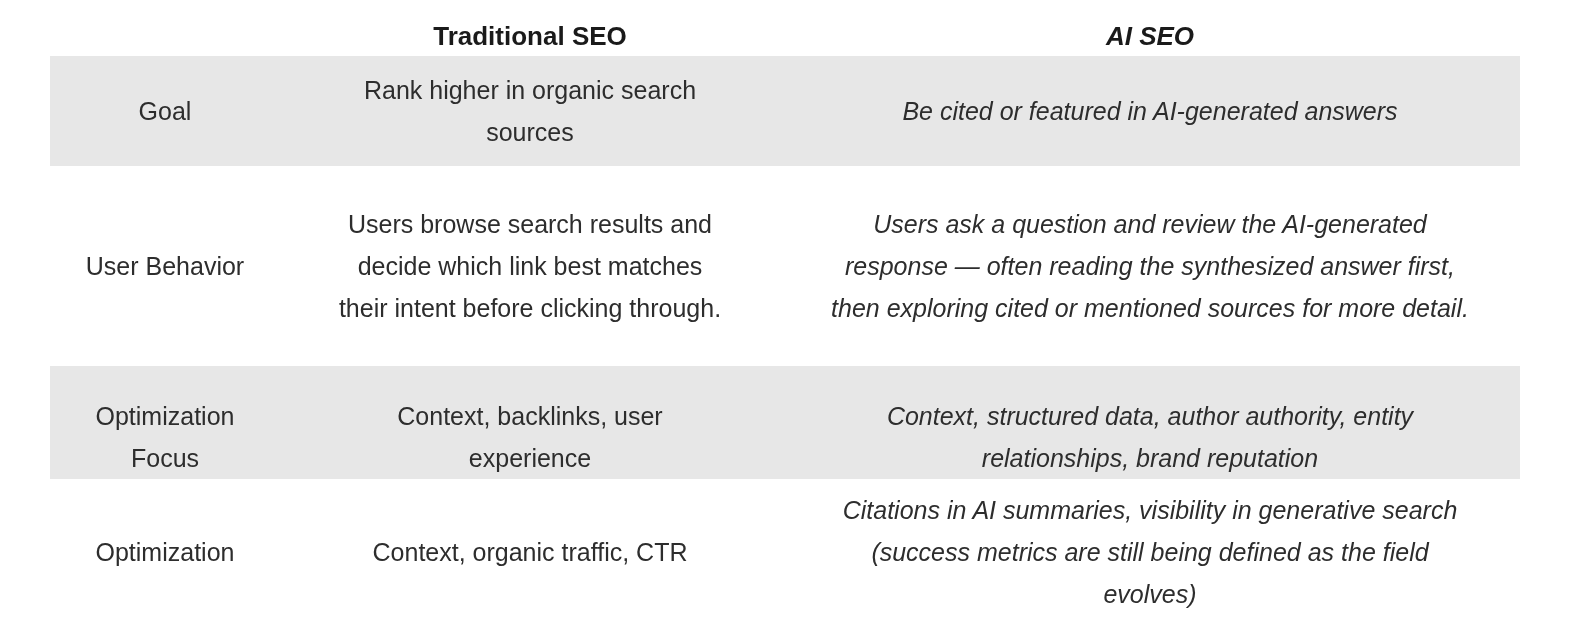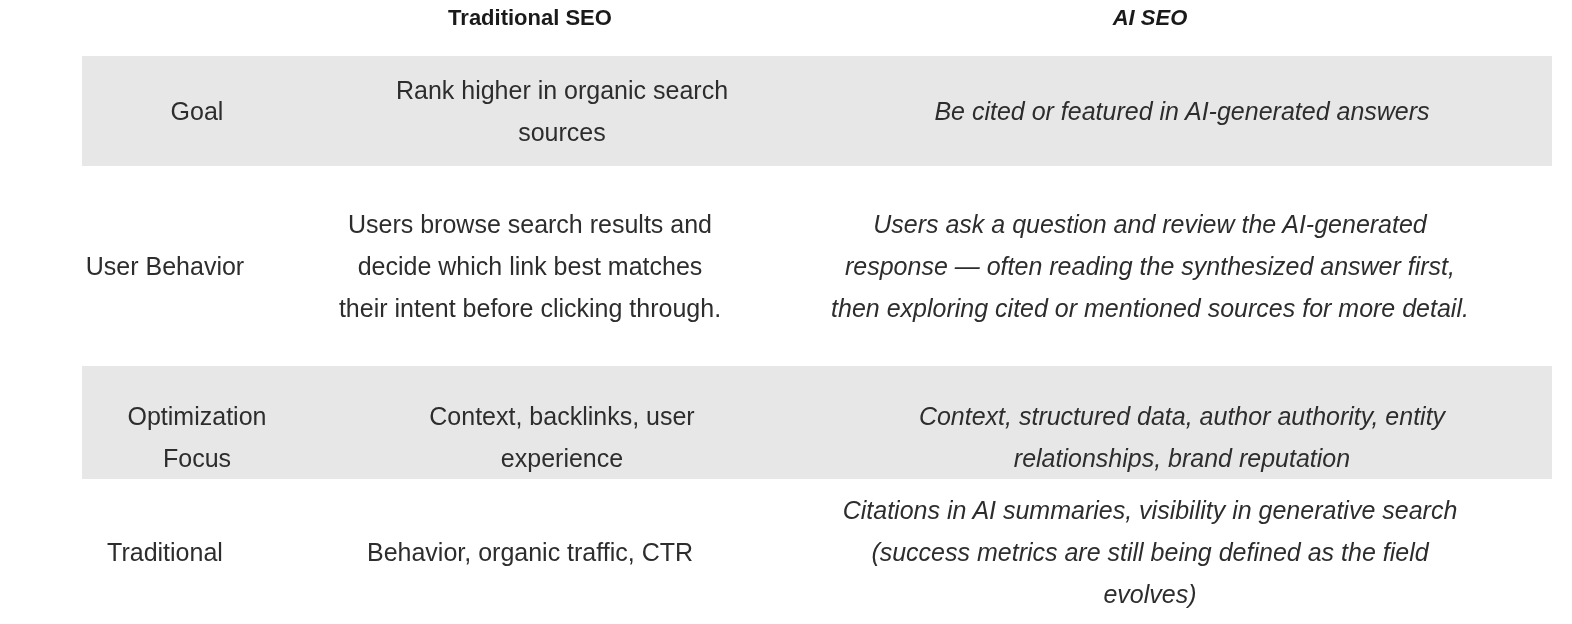--- a/index.html
+++ b/index.html
@@ -24,37 +24,37 @@
     position: absolute;
     left: 50px;
     top: 0;
     width: 1470px;
   }
   .row {
     display: flex;
     align-items: stretch;
     width: 100%;
   }
-  .row.shaded { background: var(--shaded-row-bg); margin-left: 32px; }
+  .row.shaded { background: var(--shaded-row-bg); }
   .row.plain  { background: transparent; }
   .cell {
     display: flex;
     align-items: center;
     justify-content: center;
     text-align: center;
   }
   .col-label { width: 230px; }
   .col-trad  { width: 500px; }
   .col-ai    { width: 740px; font-style: italic; }
   .header-row { height: 56px; }
   .header-row .cell {
     align-items: flex-start;
-    padding-top: 5px;
+    padding-top: 21px;
     font-weight: 700;
-    font-size: 22px;
+    font-size: 26px;
     color: var(--header-text);
     justify-content: center;
   }
   .row-goal        { height: 110px; }
   .row-behavior    { height: 200px; }
   .row-focus       { height: 113px; align-items: flex-end; }
   .row-measurement { height: 145px; }
   .cell p {
     font-size: 25px;
     line-height: 42px;
@@ -112,24 +112,24 @@
       <div class="cell col-trad">
         <p>Context, backlinks, user experience</p>
       </div>
       <div class="cell col-ai">
         <p>Context, structured data, author authority, entity relationships, brand reputation</p>
       </div>
     </div>
 
     <div class="row plain row-measurement">
       <div class="cell col-label">
-        <p>Traditional</p>
+        <p>Optimization</p>
       </div>
       <div class="cell col-trad">
-        <p>Behavior, organic traffic, CTR</p>
+        <p>Context, organic traffic, CTR</p>
       </div>
       <div class="cell col-ai">
         <p>Citations in AI summaries, visibility in generative search (success metrics are still being defined as the field evolves)</p>
       </div>
     </div>
 
   </div>
 </div>
 
 </body></html>

